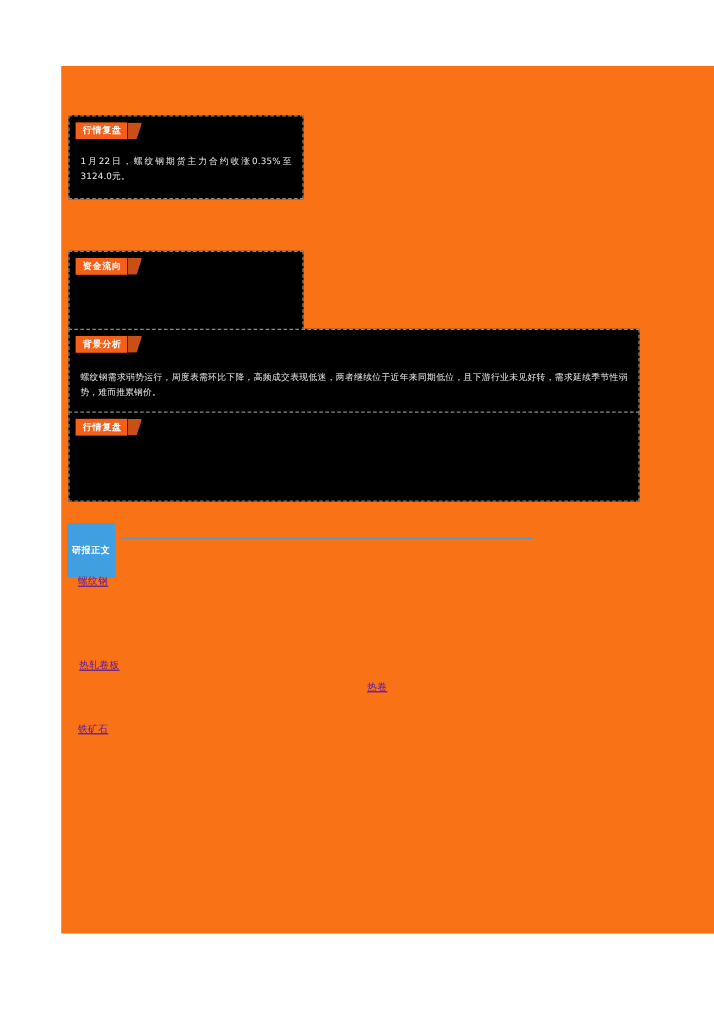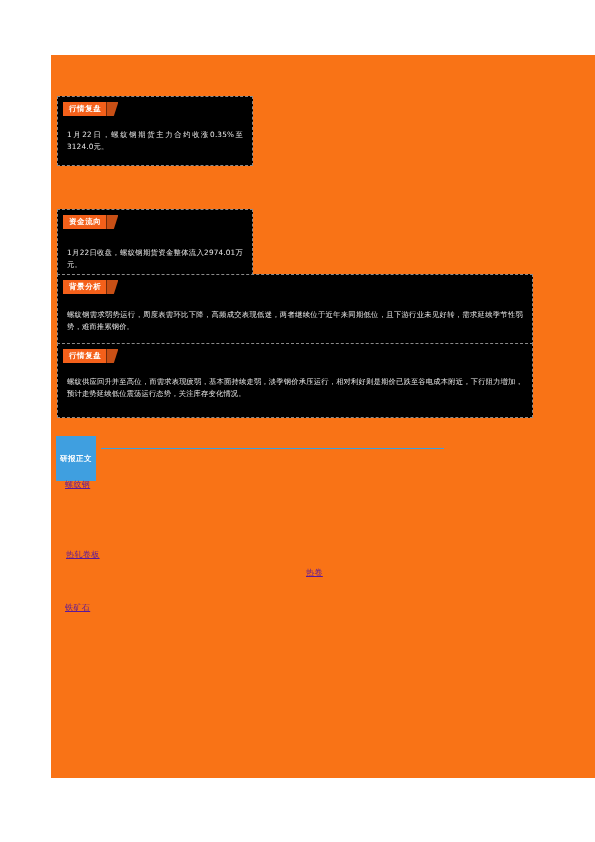--- a/index.html
+++ b/index.html
@@ -129,37 +129,35 @@
       <span class="tag-tail"></span>
     </div>
     <div class="box-text" style="top:32px;">1月22日，螺纹钢期货主力合约收涨0.35%至3124.0元。</div>
   </div>
 
   <div class="section-box box-narrow" style="top:118px; height:76px;margin-top:36px;">
     <div class="orange-tag">
       <span class="tag-body">资金流向</span>
       <span class="tag-tail"></span>
     </div>
-    <div class="box-text" style="top:37px;">1月22日收盘，螺纹钢期货资金整体流入2974.01万元。</div>
   </div>
 
   <div class="section-box box-wide" style="top:219px; height:76px;">
     <div class="orange-tag">
       <span class="tag-body">背景分析</span>
       <span class="tag-tail"></span>
     </div>
     <div class="box-text" style="top:34px;">螺纹钢需求弱势运行，周度表需环比下降，高频成交表现低迷，两者继续位于近年来同期低位，且下游行业未见好转，需求延续季节性弱势，难而推累钢价。</div>
   </div>
 
   <div class="section-box box-wide" style="top:288px; height:75px;">
     <div class="orange-tag">
       <span class="tag-body">行情复盘</span>
       <span class="tag-tail"></span>
     </div>
-    <div class="box-text" style="top:32px;">螺纹供应回升并至高位，而需求表现疲弱，基本面持续走弱，淡季钢价承压运行，相对利好则是期价已跌至谷电成本附近，下行阻力增加，预计走势延续低位震荡运行态势，关注库存变化情况。</div>
   </div>
 
   <div id="report-heading">
     <span class="blue-tab">研报正文</span>
     <span class="blue-rule"></span>
   </div>
 
   <a class="doc-link" style="left:14px; top:424px;">螺纹钢</a>
 
   <a class="doc-link" style="left:15px; top:494px;">热轧卷板</a>

